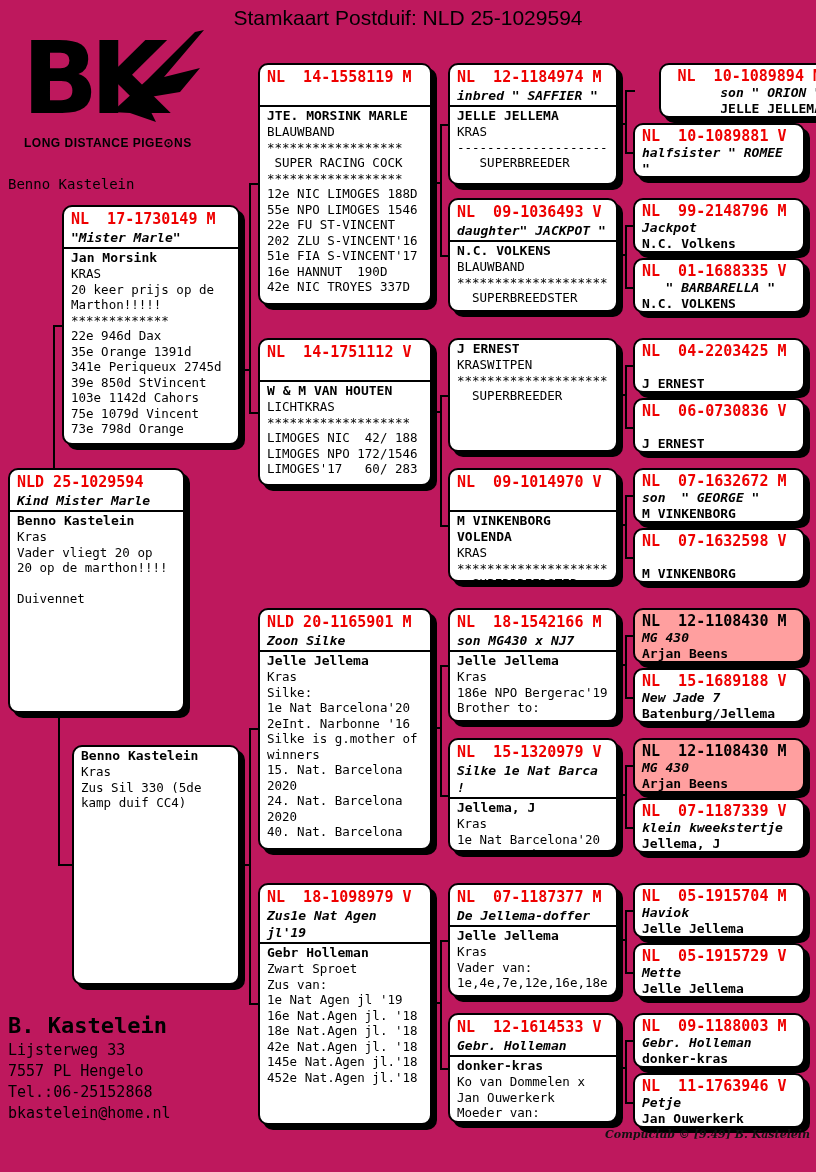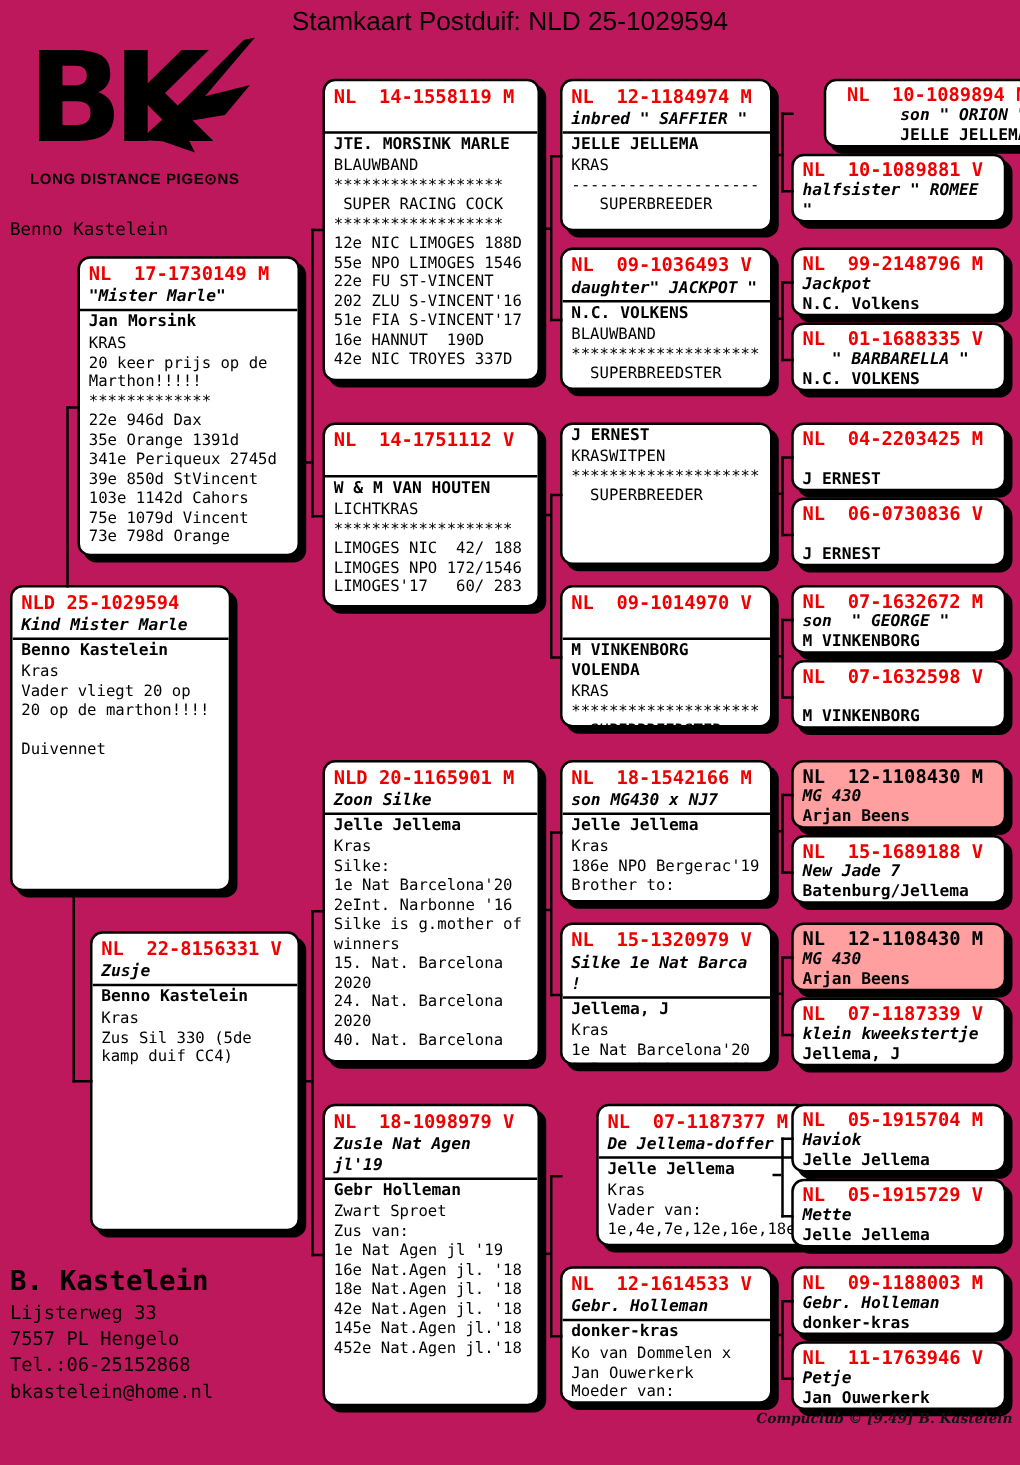--- a/index.html
+++ b/index.html
@@ -36,21 +36,21 @@
   .b3{left:258px;top:63px;width:174px;height:242px;}
   .b4{left:258px;top:338px;width:174px;height:148px;}
   .b5{left:258px;top:608px;width:174px;height:242px;}
   .b6{left:258px;top:883px;width:174px;height:242px;}
   .b7{left:448px;top:63px;width:170px;height:122px;}
   .b8{left:448px;top:198px;width:170px;height:114px;}
   .b9{left:448px;top:338px;width:170px;height:114px;}
   .b10{left:448px;top:468px;width:170px;height:114px;}
   .b11{left:448px;top:608px;width:170px;height:114px;}
   .b12{left:448px;top:738px;width:170px;height:114px;}
-  .b13{left:448px;top:883px;width:170px;height:114px;margin-left:29px;}
+  .b13{left:448px;top:883px;width:170px;height:114px;}
   .b14{left:448px;top:1013px;width:170px;height:110px;}
   .b15{left:659px;top:63px;width:172px;height:55px;text-align:right;}
   .b16{left:633px;top:123px;width:172px;height:55px;}
   .b17{left:633px;top:198px;width:172px;height:55px;}
   .b18{left:633px;top:258px;width:172px;height:55px;}
   .b19{left:633px;top:338px;width:172px;height:55px;}
   .b20{left:633px;top:398px;width:172px;height:55px;}
   .b21{left:633px;top:468px;width:172px;height:55px;}
   .b22{left:633px;top:528px;width:172px;height:55px;}
   .b23{left:633px;top:608px;width:172px;height:55px;}
@@ -115,24 +115,20 @@
       <div class="bname">Kind Mister Marle</div>
     </div>
     <div class="owner">Benno Kastelein</div>
     <div class="details">Kras
 Vader vliegt 20 op
 20 op de marthon!!!!
 
 Duivennet</div>
   </div>
       <div class="box b2">
-    <div class="hdr">
-      <div class="ring">NL  22-8156331 V</div>
-      <div class="bname">Zusje</div>
-    </div>
     <div class="owner">Benno Kastelein</div>
     <div class="details">Kras
 Zus Sil 330 (5de
 kamp duif CC4)</div>
   </div>
       <div class="box b3">
     <div class="hdr">
       <div class="ring">NL  14-1558119 M</div>
       <div class="bname"></div>
     </div>

